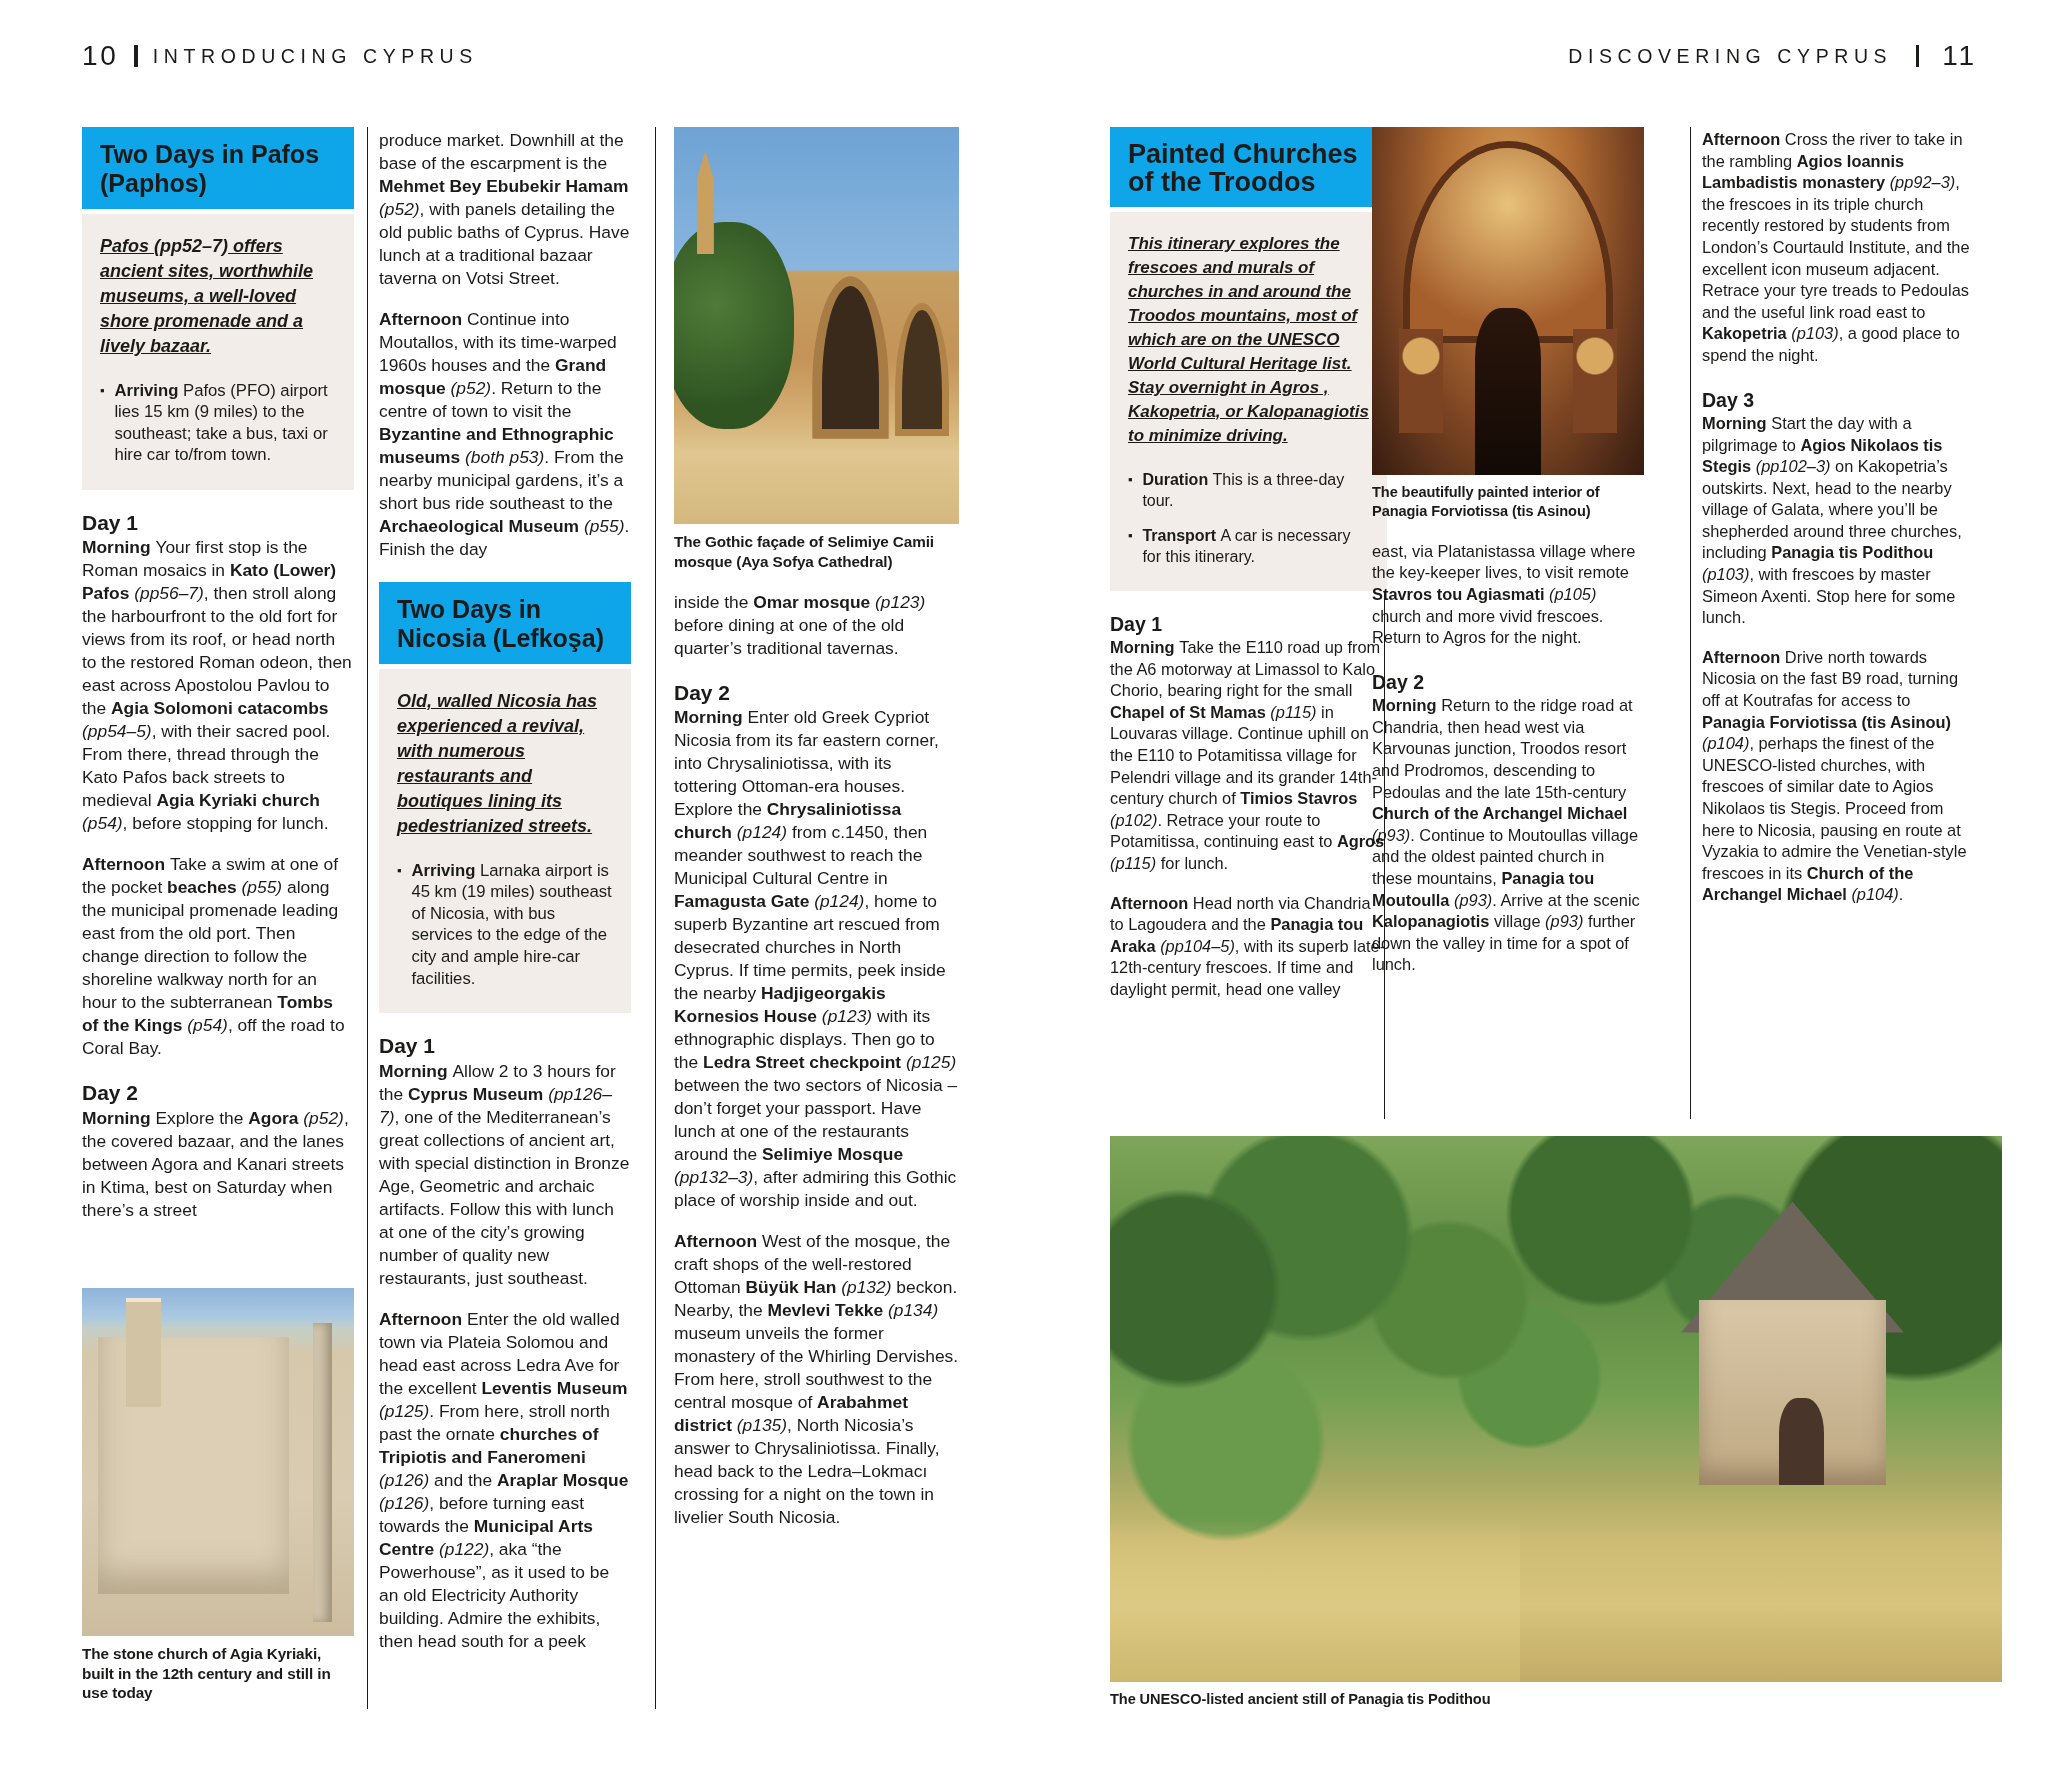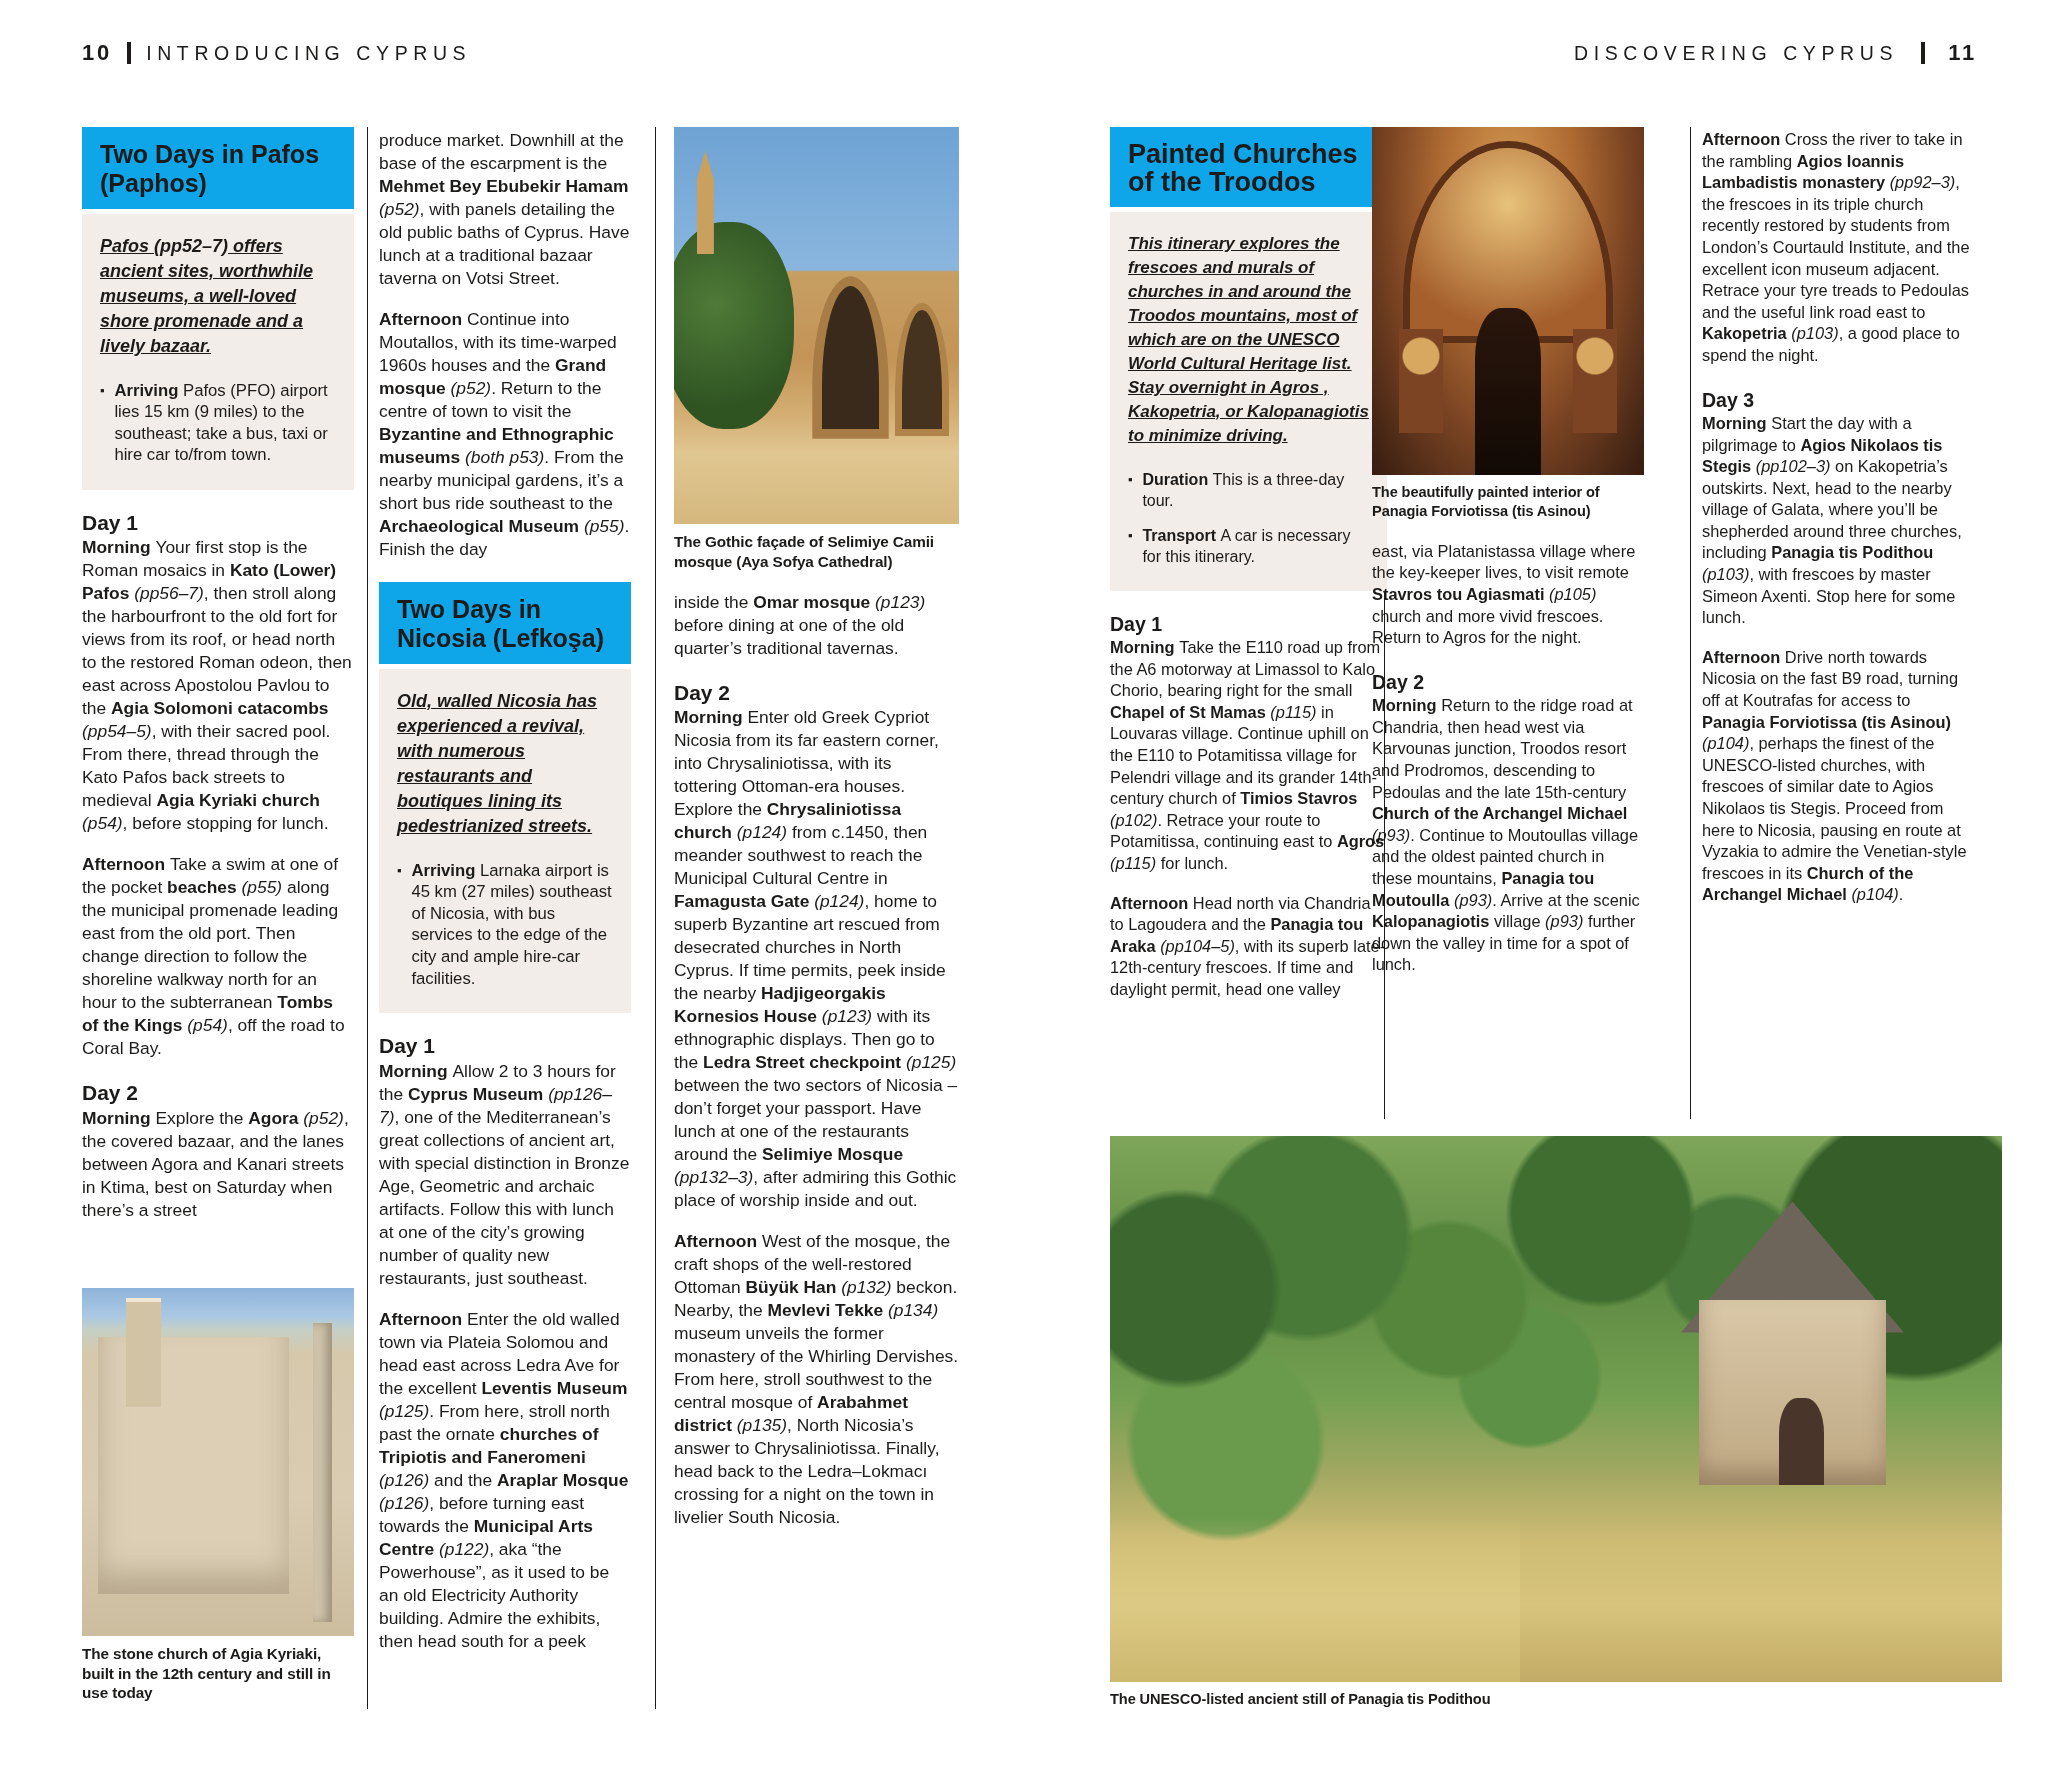--- a/index.html
+++ b/index.html
@@ -3,21 +3,21 @@
 <meta charset="utf-8">
 <style>
   html,body{margin:0;padding:0;background:#ffffff;}
   body{width:2056px;height:1784px;position:relative;overflow:hidden;
        font-family:"Liberation Sans","DejaVu Sans",sans-serif;color:#1c1b1a;}
   .spread{position:absolute;inset:0;background:#ffffff;}
 
   
   .pghead{position:absolute;top:40px;white-space:nowrap;display:flex;align-items:center;}
   .pghead .pgtitle{font-size:19.5px;letter-spacing:5.6px;font-weight:500;}
-  .pghead .pgnum{font-size:22px;font-weight:bold;letter-spacing:2.8px;}
+  .pghead .pgnum{font-size:28px;font-weight:normal;letter-spacing:2.8px;}
   .pgbar{display:inline-block;width:3.5px;height:22px;background:#1c1b1a;margin:0 15.3px;}
   .pgh-left{left:82px;}
   .pgh-right{right:79px;gap:8px;}
 
   
   .vrule{position:absolute;width:1.4px;background:#1c1b1a;}
 
   
   .col{position:absolute;}
   .col > :first-child{margin-top:0;}
@@ -154,21 +154,21 @@
 
   <div class="col lp" style="left:379px;top:129px;width:252px;height:1580px;overflow:hidden;">
     <p class="para"><span>produce market. Downhill at the base of the escarpment is the </span><span class="rs-b">Mehmet Bey Ebubekir Hamam </span><span class="rs-i">(p52)</span><span>, with panels detailing the old public baths of Cyprus. Have lunch at a traditional bazaar taverna on Votsi Street.</span></p>
     <p class="para"><span class="rs-b">Afternoon </span><span>Continue into Moutallos, with its time-warped 1960s houses and the </span><span class="rs-b">Grand mosque </span><span class="rs-i">(p52)</span><span>. Return to the centre of town to visit the </span><span class="rs-b">Byzantine and Ethnographic museums </span><span class="rs-i">(both p53)</span><span>. From the nearby municipal gardens, it’s a short bus ride southeast to the </span><span class="rs-b">Archaeological Museum </span><span class="rs-i">(p55)</span><span>. Finish the day</span></p>
     <section class="itinbox">
       <h2 class="boxtitle">Two Days in Nicosia (Lefkoşa)</h2>
       <div class="boxbody">
         <p class="boxintro"><span class="rs-bi">Old, walled Nicosia has experienced a revival, with numerous restaurants and boutiques lining its pedestrianized streets.</span></p>
         <div class="fact">
           <span class="sq">▪</span>
-          <p><span class="rs-b">Arriving </span><span>Larnaka airport is 45 km (27 miles) southeast of Nicosia, with bus services to the edge of the city and ample hire-car facilities.</span></p>
+          <p><span class="rs-b">Arriving </span><span>Larnaka airport is 45 km (19 miles) southeast of Nicosia, with bus services to the edge of the city and ample hire-car facilities.</span></p>
         </div>
       </div>
     </section>
     <h3 class="dayhead">Day 1</h3>
     <p class="para"><span class="rs-b">Morning </span><span>Allow 2 to 3 hours for the </span><span class="rs-b">Cyprus Museum </span><span class="rs-i">(pp126–7)</span><span>, one of the Mediterranean’s great collections of ancient art, with special distinction in Bronze Age, Geometric and archaic artifacts. Follow this with lunch at one of the city’s growing number of quality new restaurants, just southeast.</span></p>
     <p class="para"><span class="rs-b">Afternoon </span><span>Enter the old walled town via Plateia Solomou and head east across Ledra Ave for the excellent </span><span class="rs-b">Leventis Museum </span><span class="rs-i">(p125)</span><span>. From here, stroll north past the ornate </span><span class="rs-b">churches of Tripiotis and Faneromeni </span><span class="rs-i">(p126)</span><span> and the </span><span class="rs-b">Araplar Mosque </span><span class="rs-i">(p126)</span><span>, before turning east towards the </span><span class="rs-b">Municipal Arts Centre </span><span class="rs-i">(p122)</span><span>, aka “the Powerhouse”, as it used to be an old Electricity Authority building. Admire the exhibits, then head south for a peek</span></p>
   </div>
 
   <div class="col lp" style="left:674px;top:127px;width:285px;height:1582px;overflow:hidden;">
     <figure class="photo-inflow photo-gothic">

